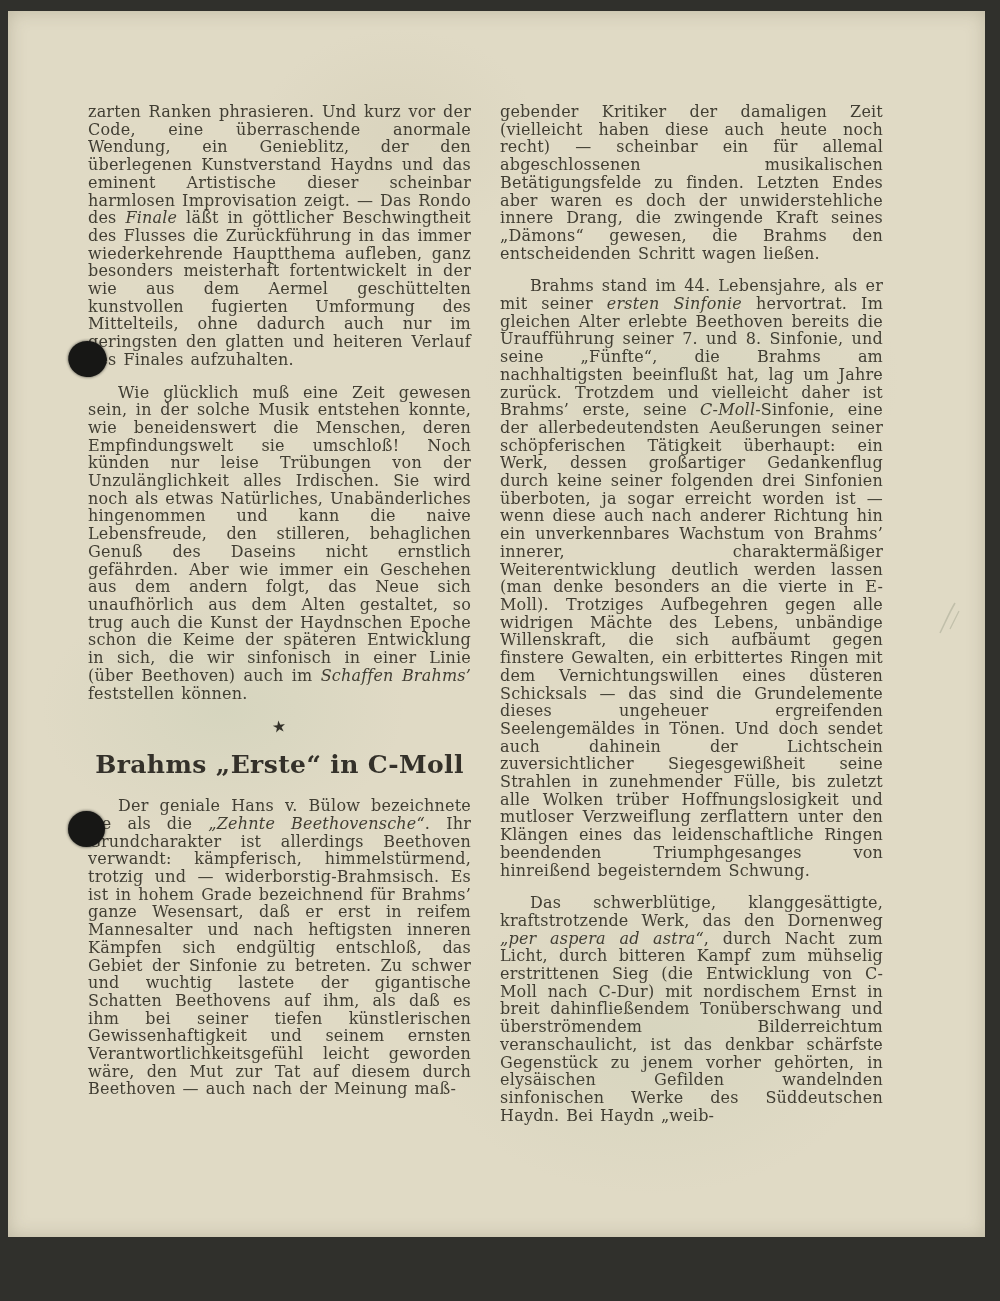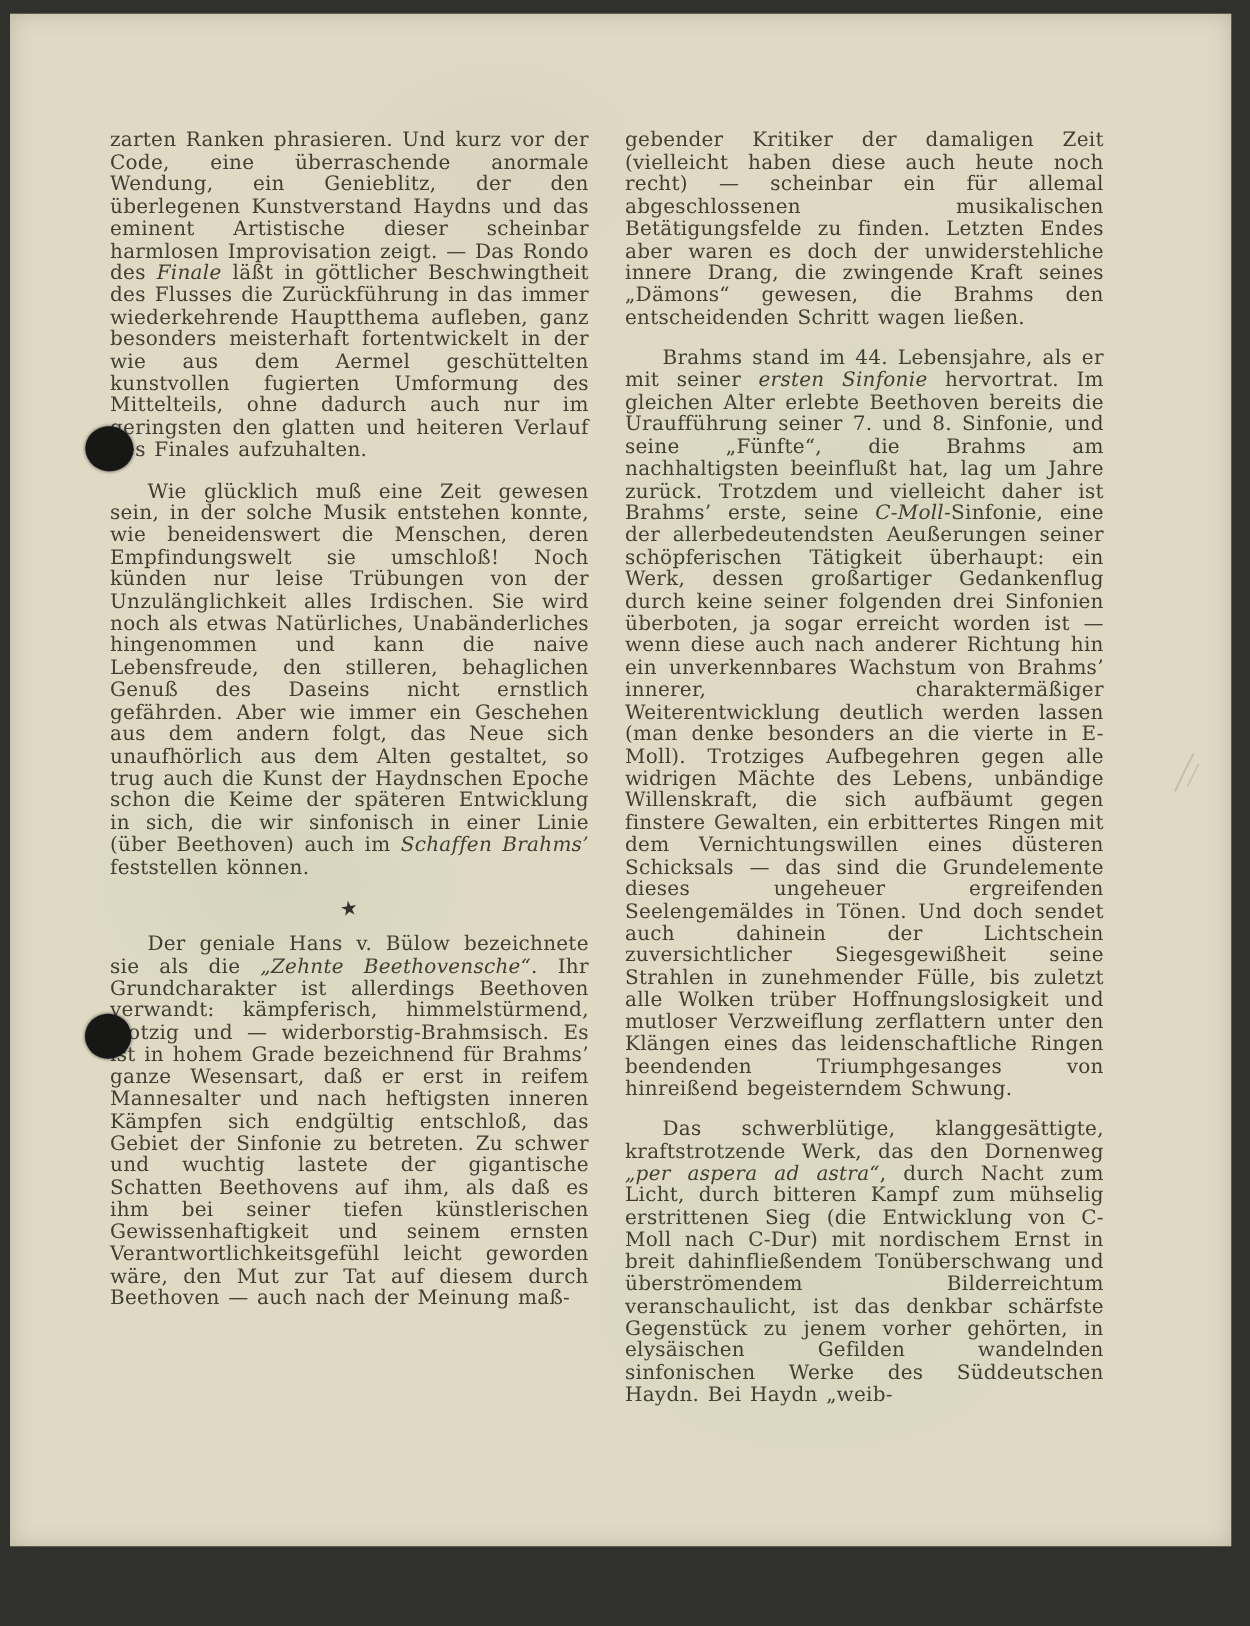--- a/index.html
+++ b/index.html
@@ -85,20 +85,21 @@
 </head>
 <body>
 
 <div class="paper">
   <div class="columns">
 
     <div class="col">
       <p><span>zarten Ranken phrasieren. Und kurz vor der Code, eine überraschende anormale Wendung, ein Genieblitz, der den überlegenen Kunstverstand Haydns und das eminent Artistische dieser scheinbar harmlosen Improvisation zeigt. — Das Rondo des </span><em>Finale</em><span> läßt in göttlicher Beschwingtheit des Flusses die Zurückführung in das immer wiederkehrende Hauptthema aufleben, ganz besonders meisterhaft fortentwickelt in der wie aus dem Aermel geschüttelten kunstvollen fugierten Umformung des Mittelteils, ohne dadurch auch nur im geringsten den glatten und heiteren Verlauf des Finales aufzuhalten.</span></p>
       <p class="indent"><span>Wie glücklich muß eine Zeit gewesen sein, in der solche Musik entstehen konnte, wie beneidenswert die Menschen, deren Empfindungswelt sie umschloß! Noch künden nur leise Trübungen von der Unzulänglichkeit alles Irdischen. Sie wird noch als etwas Natürliches, Unabänderliches hingenommen und kann die naive Lebensfreude, den stilleren, behaglichen Genuß des Daseins nicht ernstlich gefährden. Aber wie immer ein Geschehen aus dem andern folgt, das Neue sich unaufhörlich aus dem Alten gestaltet, so trug auch die Kunst der Haydnschen Epoche schon die Keime der späteren Entwicklung in sich, die wir sinfonisch in einer Linie (über Beethoven) auch im </span><em>Schaffen Brahms’</em><span> feststellen können.</span></p>
       <div class="divider"><span>★</span></div>
+      <h2 class="heading">Brahms „Erste“ in C-Moll</h2>
       <p class="indent"><span>Der geniale Hans v. Bülow bezeichnete sie als die </span><em>„Zehnte Beethovensche“</em><span>. Ihr Grundcharakter ist allerdings Beethoven verwandt: kämpferisch, himmelstürmend, trotzig und — widerborstig-Brahmsisch. Es ist in hohem Grade bezeichnend für Brahms’ ganze Wesensart, daß er erst in reifem Mannesalter und nach heftigsten inneren Kämpfen sich endgültig entschloß, das Gebiet der Sinfonie zu betreten. Zu schwer und wuchtig lastete der gigantische Schatten Beethovens auf ihm, als daß es ihm bei seiner tiefen künstlerischen Gewissenhaftigkeit und seinem ernsten Verantwortlichkeitsgefühl leicht geworden wäre, den Mut zur Tat auf diesem durch Beethoven — auch nach der Meinung maß-</span></p>
     </div>
 
     <div class="col">
       <p><span>gebender Kritiker der damaligen Zeit (vielleicht haben diese auch heute noch recht) — scheinbar ein für allemal abgeschlossenen musikalischen Betätigungsfelde zu finden. Letzten Endes aber waren es doch der unwiderstehliche innere Drang, die zwingende Kraft seines „Dämons“ gewesen, die Brahms den entscheidenden Schritt wagen ließen.</span></p>
       <p class="indent"><span>Brahms stand im 44. Lebensjahre, als er mit seiner </span><em>ersten Sinfonie</em><span> hervortrat. Im gleichen Alter erlebte Beethoven bereits die Uraufführung seiner 7. und 8. Sinfonie, und seine „Fünfte“, die Brahms am nachhaltigsten beeinflußt hat, lag um Jahre zurück. Trotzdem und vielleicht daher ist Brahms’ erste, seine </span><em>C-Moll</em><span>-Sinfonie, eine der allerbedeutendsten Aeußerungen seiner schöpferischen Tätigkeit überhaupt: ein Werk, dessen großartiger Gedankenflug durch keine seiner folgenden drei Sinfonien überboten, ja sogar erreicht worden ist — wenn diese auch nach anderer Richtung hin ein unverkennbares Wachstum von Brahms’ innerer, charaktermäßiger Weiterentwicklung deutlich werden lassen (man denke besonders an die vierte in E-Moll). Trotziges Aufbegehren gegen alle widrigen Mächte des Lebens, unbändige Willenskraft, die sich aufbäumt gegen finstere Gewalten, ein erbittertes Ringen mit dem Vernichtungswillen eines düsteren Schicksals — das sind die Grundelemente dieses ungeheuer ergreifenden Seelengemäldes in Tönen. Und doch sendet auch dahinein der Lichtschein zuversichtlicher Siegesgewißheit seine Strahlen in zunehmender Fülle, bis zuletzt alle Wolken trüber Hoffnungslosigkeit und mutloser Verzweiflung zerflattern unter den Klängen eines das leidenschaftliche Ringen beendenden Triumphgesanges von hinreißend begeisterndem Schwung.</span></p>
       <p class="indent"><span>Das schwerblütige, klanggesättigte, kraftstrotzende Werk, das den Dornenweg </span><em>„per aspera ad astra“</em><span>, durch Nacht zum Licht, durch bitteren Kampf zum mühselig erstrittenen Sieg (die Entwicklung von C-Moll nach C-Dur) mit nordischem Ernst in breit dahinfließendem Tonüberschwang und überströmendem Bilderreichtum veranschaulicht, ist das denkbar schärfste Gegenstück zu jenem vorher gehörten, in elysäischen Gefilden wandelnden sinfonischen Werke des Süddeutschen Haydn. Bei Haydn „weib-</span></p>
     </div>
 
   </div>

